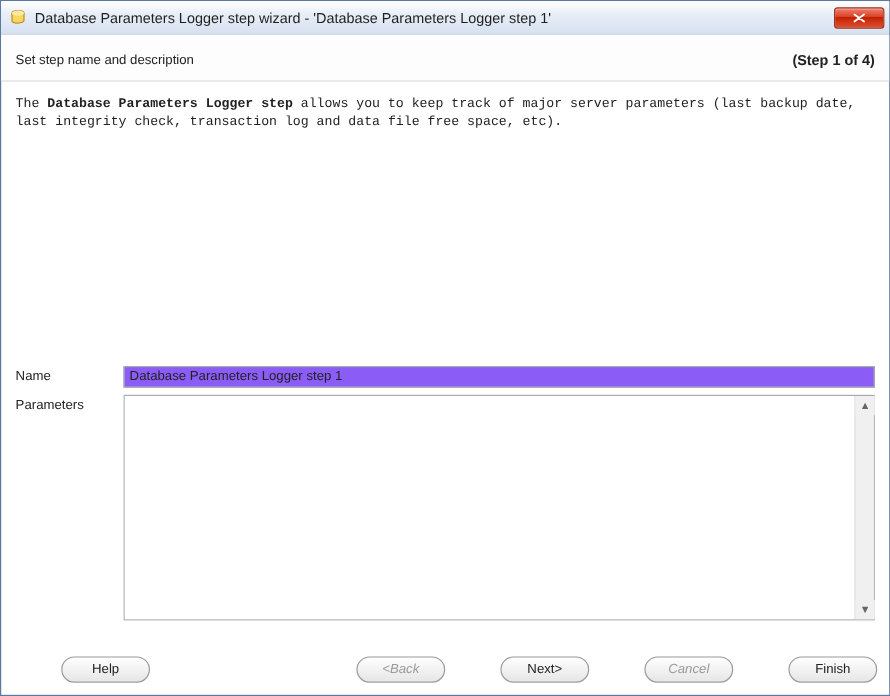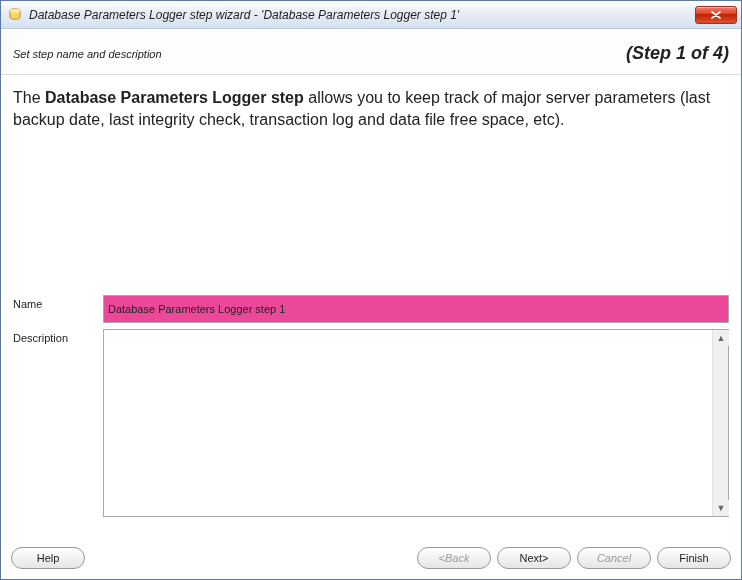--- a/index.html
+++ b/index.html
@@ -18,21 +18,20 @@
     flex-direction: column;
     box-shadow: 0 0 4px rgba(0,0,0,0.2);
   }
   .titlebar {
     height: 28px;
     background: linear-gradient(to bottom, #ffffff 0%, #e8eef7 40%, #d6e1f0 100%);
     border-bottom: 1px solid #b8c8dc;
     display: flex;
     align-items: center;
     padding: 0 4px 0 6px;
-    font-style: italic;
   }
   .title-icon {
     width: 16px; height: 16px;
     margin-right: 6px;
     display: flex; align-items: center; justify-content: center;
   }
   .title-text {
     flex: 1;
     color: #1f1f1f;
     font-size: 12px;
@@ -53,44 +52,44 @@
     box-shadow: inset 0 1px 0 rgba(255,255,255,0.4);
   }
   .close-btn svg { display:block; }
 
   .subheader {
     display: flex;
     align-items: center;
     padding: 14px 12px 10px 12px;
     border-bottom: 1px solid #ddd;
     background: #fdfdfd;
-    font-style: italic;
   }
   .subheader-title {
     flex: 1;
     font-size: 11px;
     color: #222;
   }
   .step-indicator {
     font-weight: bold;
-    font-size: 18px;
+    font-size: 12px;
     color: #222;
   }
 
   .content {
     flex: 1;
     padding: 12px 12px 8px 12px;
     display: flex;
     flex-direction: column;
   }
   .intro {
-    font-size: 16px;
+    font-size: 11px;
     color: #222;
     line-height: 1.4;
     margin-bottom: 7px;
+    font-family: Liberation Mono, monospace;
   }
   .intro b { font-weight: bold; }
 
   .form-area {
     margin-top: auto;
     display: flex;
     flex-direction: column;
     padding-bottom: 10px;
   }
   .form-row {
@@ -98,26 +97,26 @@
     align-items: flex-start;
     margin-bottom: 6px;
   }
   .form-label {
     width: 90px;
     padding-top: 3px;
     color: #222;
   }
   .text-input {
     flex: 1;
-    height: 28px;
+    height: 18px;
     border: 1px solid #a8aaae;
     padding: 2px 4px;
     font-family: inherit;
     font-size: 11px;
-    background: #ec4899;
+    background: #8b5cf6;
     color: #222;
   }
   .textarea-wrap {
     flex: 1;
     border: 1px solid #a8aaae;
     height: 188px;
     position: relative;
     background: #fff;
     display: flex;
   }
@@ -156,20 +155,21 @@
     min-width: 74px;
     height: 22px;
     border: 1px solid #9a9a9a;
     border-radius: 11px;
     background: linear-gradient(to bottom, #ffffff 0%, #f2f2f2 50%, #e6e6e6 100%);
     font-family: inherit;
     font-size: 11px;
     color: #222;
     cursor: pointer;
     padding: 0 8px;
+    margin-left: 40px;
   }
   .btn:disabled {
     color: #9a9a9a;
     cursor: default;
     font-style: italic;
   }
 </style>
 </head>
 <body>
 
@@ -202,21 +202,21 @@
     </div>
 
     <div class="form-area">
 
       <div class="form-row">
         <div class="form-label">Name</div>
         <input type="text" class="text-input" value="Database Parameters Logger step 1" style="">
       </div>
 
       <div class="form-row">
-        <div class="form-label">Description</div>
+        <div class="form-label">Parameters</div>
         <div class="textarea-wrap">
           <textarea class="textarea" style=""></textarea>
           <div class="scroll-track">
             <div class="scroll-btn">▲</div>
             <div class="scroll-btn">▼</div>
           </div>
         </div>
       </div>
 
     </div>

